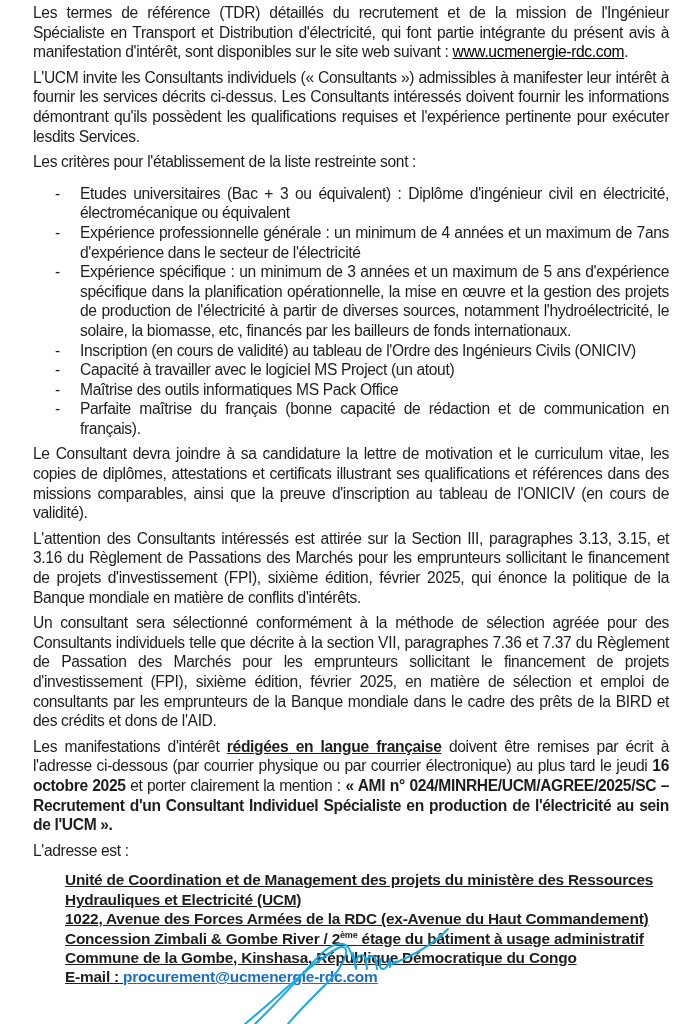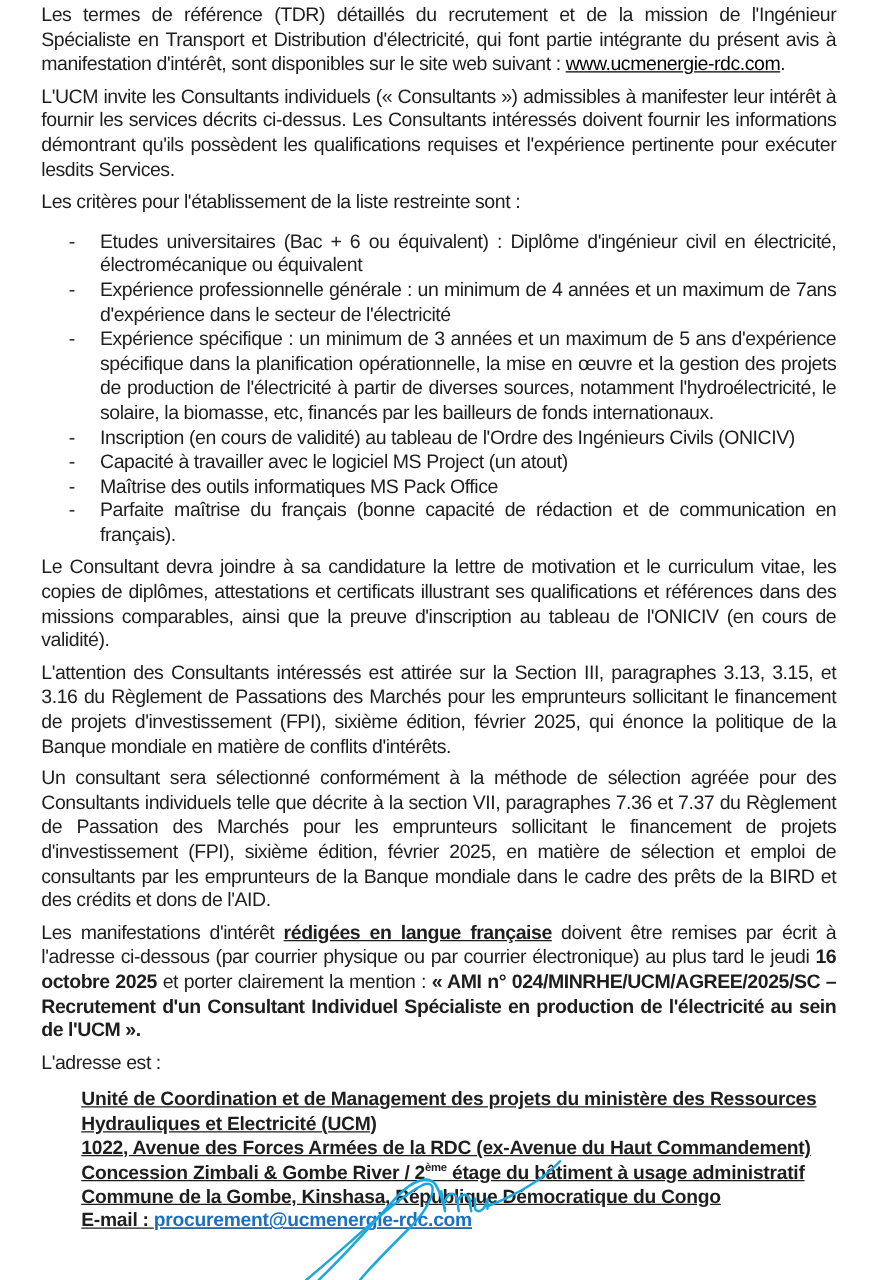--- a/index.html
+++ b/index.html
@@ -40,21 +40,21 @@
 
   <p>
     <span>Les termes de référence (TDR) détaillés du recrutement et de la mission de l'Ingénieur Spécialiste en Transport et Distribution d'électricité, qui font partie intégrante du présent avis à manifestation d'intérêt, sont disponibles sur le site web suivant : </span><a class="link">www.ucmenergie-rdc.com</a><span>.</span>
   </p>
 
   <p>L'UCM invite les Consultants individuels (« Consultants ») admissibles à manifester leur intérêt à fournir les services décrits ci-dessus. Les Consultants intéressés doivent fournir les informations démontrant qu'ils possèdent les qualifications requises et l'expérience pertinente pour exécuter lesdits Services.</p>
 
   <p style="margin-bottom:12px">Les critères pour l'établissement de la liste restreinte sont :</p>
 
   <ul class="criteria">
-    <li><span class="dash">-</span><span>Etudes universitaires (Bac + 6 ou équivalent) : Diplôme d'ingénieur civil en électricité, électromécanique ou équivalent</span></li>
+    <li><span class="dash">-</span><span>Etudes universitaires (Bac + 3 ou équivalent) : Diplôme d'ingénieur civil en électricité, électromécanique ou équivalent</span></li>
     <li><span class="dash">-</span><span>Expérience professionnelle générale : un minimum de 4 années et un maximum de 7ans d'expérience dans le secteur de l'électricité</span></li>
     <li><span class="dash">-</span><span>Expérience spécifique : un minimum de 3 années et un maximum de 5 ans d'expérience spécifique dans la planification opérationnelle, la mise en œuvre et la gestion des projets de production de l'électricité à partir de diverses sources, notamment l'hydroélectricité, le solaire, la biomasse, etc, financés par les bailleurs de fonds internationaux.</span></li>
     <li><span class="dash">-</span><span>Inscription (en cours de validité) au tableau de l'Ordre des Ingénieurs Civils (ONICIV)</span></li>
     <li><span class="dash">-</span><span>Capacité à travailler avec le logiciel MS Project (un atout)</span></li>
     <li><span class="dash">-</span><span>Maîtrise des outils informatiques MS Pack Office</span></li>
     <li><span class="dash">-</span><span>Parfaite maîtrise du français (bonne capacité de rédaction et de communication en français).</span></li>
   </ul>
 
   <p>Le Consultant devra joindre à sa candidature la lettre de motivation et le curriculum vitae, les copies de diplômes, attestations et certificats illustrant ses qualifications et références dans des missions comparables, ainsi que la preuve d'inscription au tableau de l'ONICIV (en cours de validité).</p>
 

